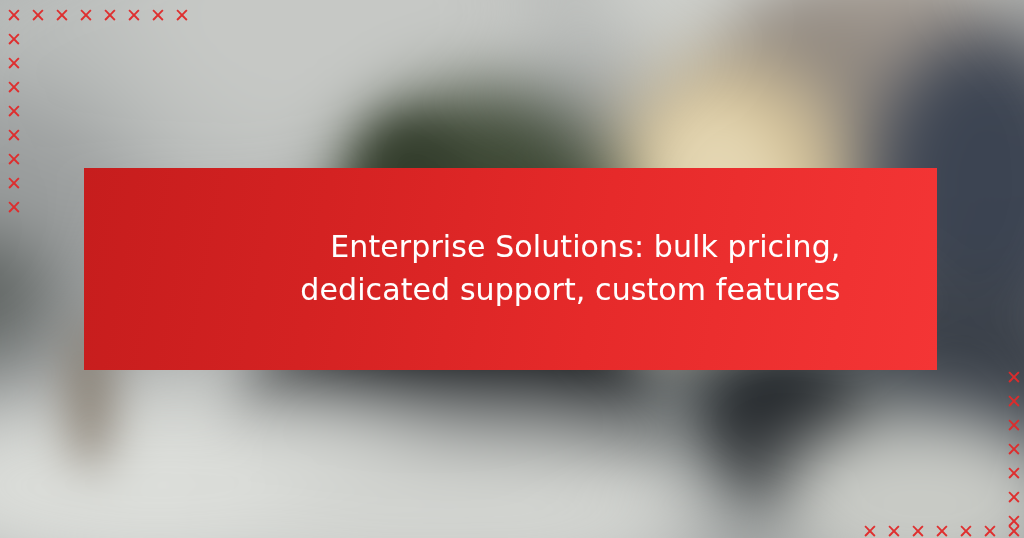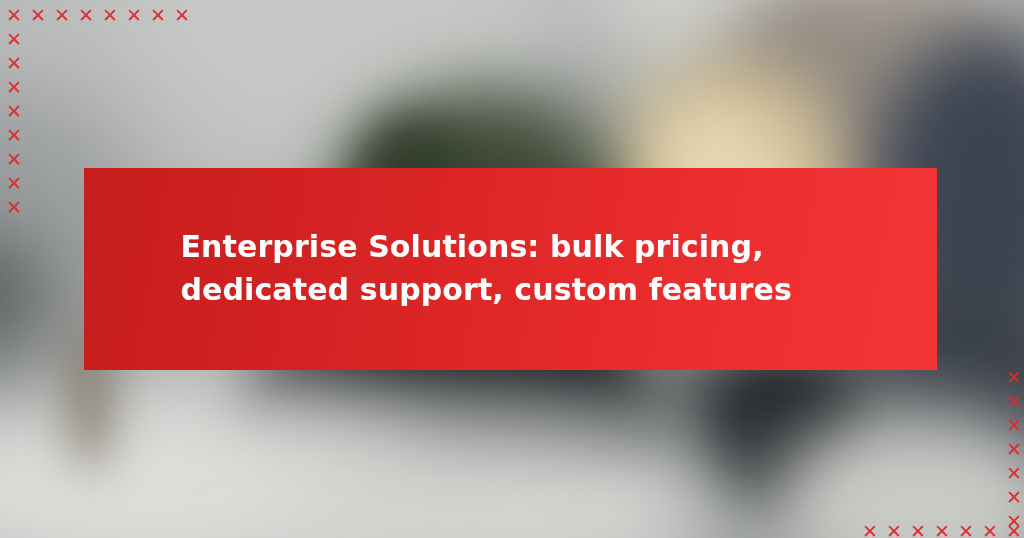--- a/index.html
+++ b/index.html
@@ -47,22 +47,22 @@
     display: flex;
     align-items: center;
     justify-content: center;
     box-sizing: border-box;
     padding: 0 52px;
   }
   .banner-text {
     color: #ffffff;
     font-size: 30px;
     line-height: 1.42;
-    text-align: left;
-    font-weight: 700;
+    text-align: right;
+    font-weight: 400;
     letter-spacing: 0.1px;
     max-width: 660px;
     text-shadow: 0 0 1px rgba(255,255,255,0.18);
   }
 
   
   .x-mark {
     position: absolute;
     color: #e02b2b;
     font-size: 19px;

